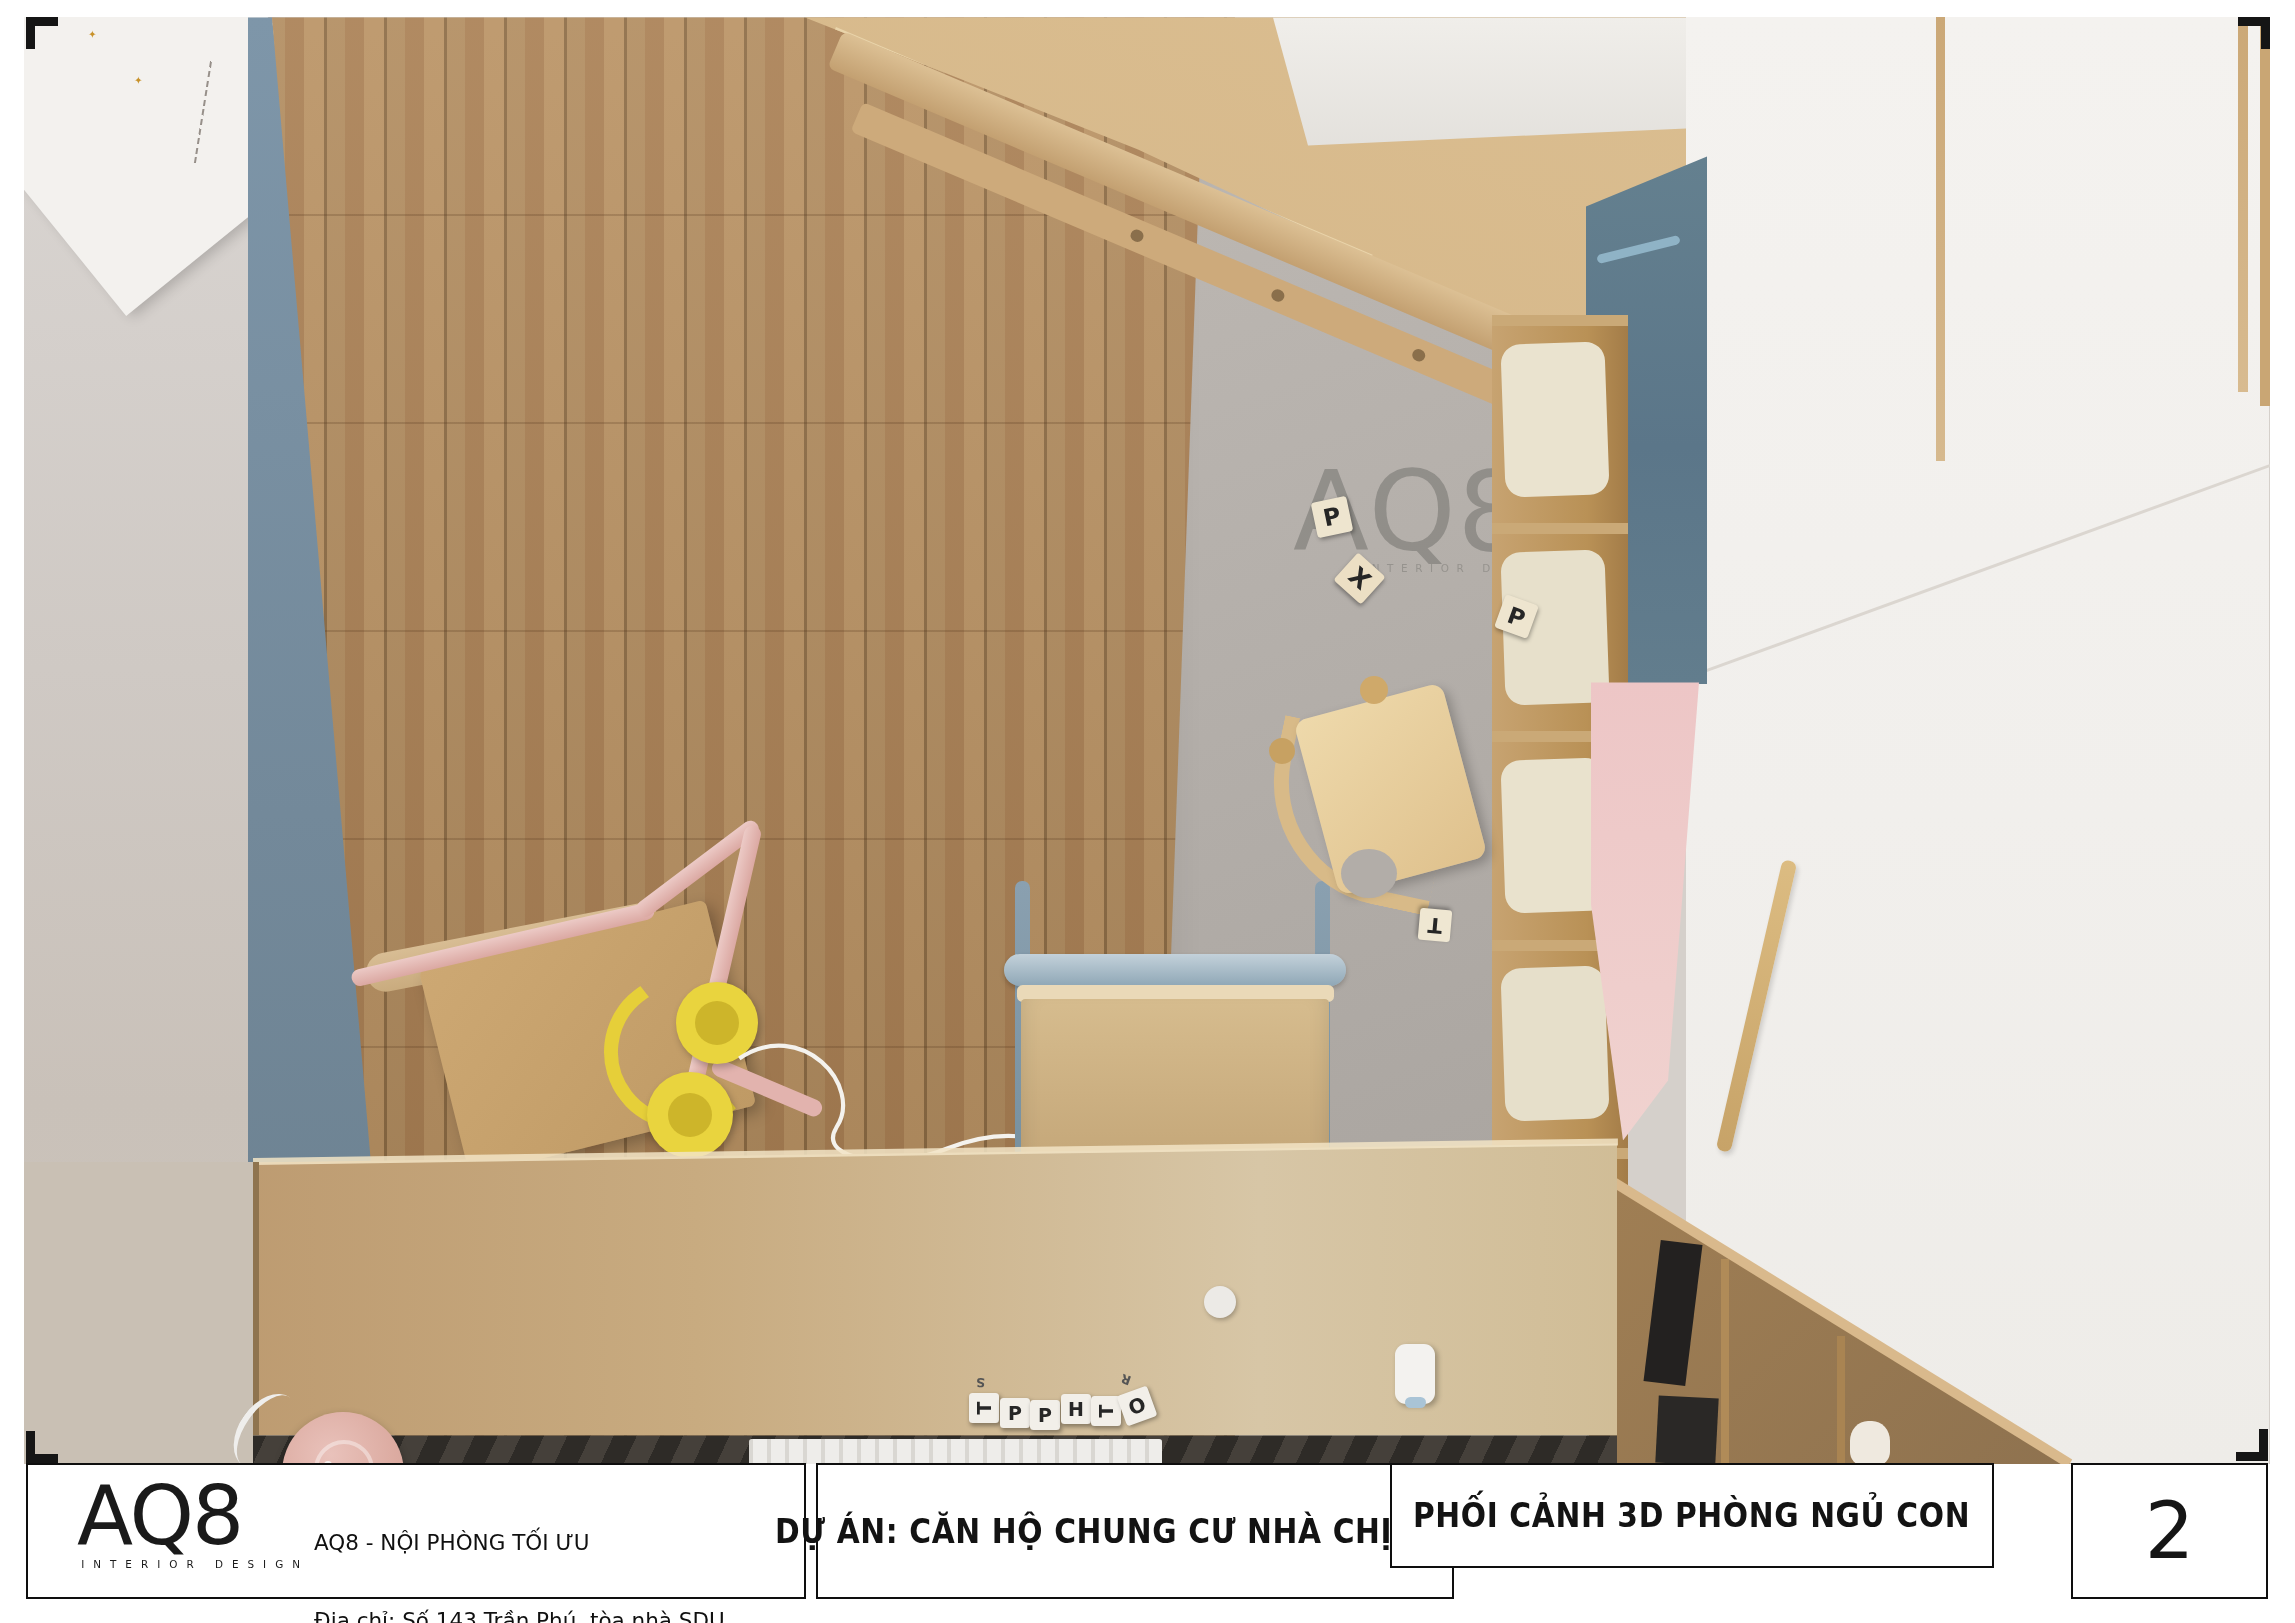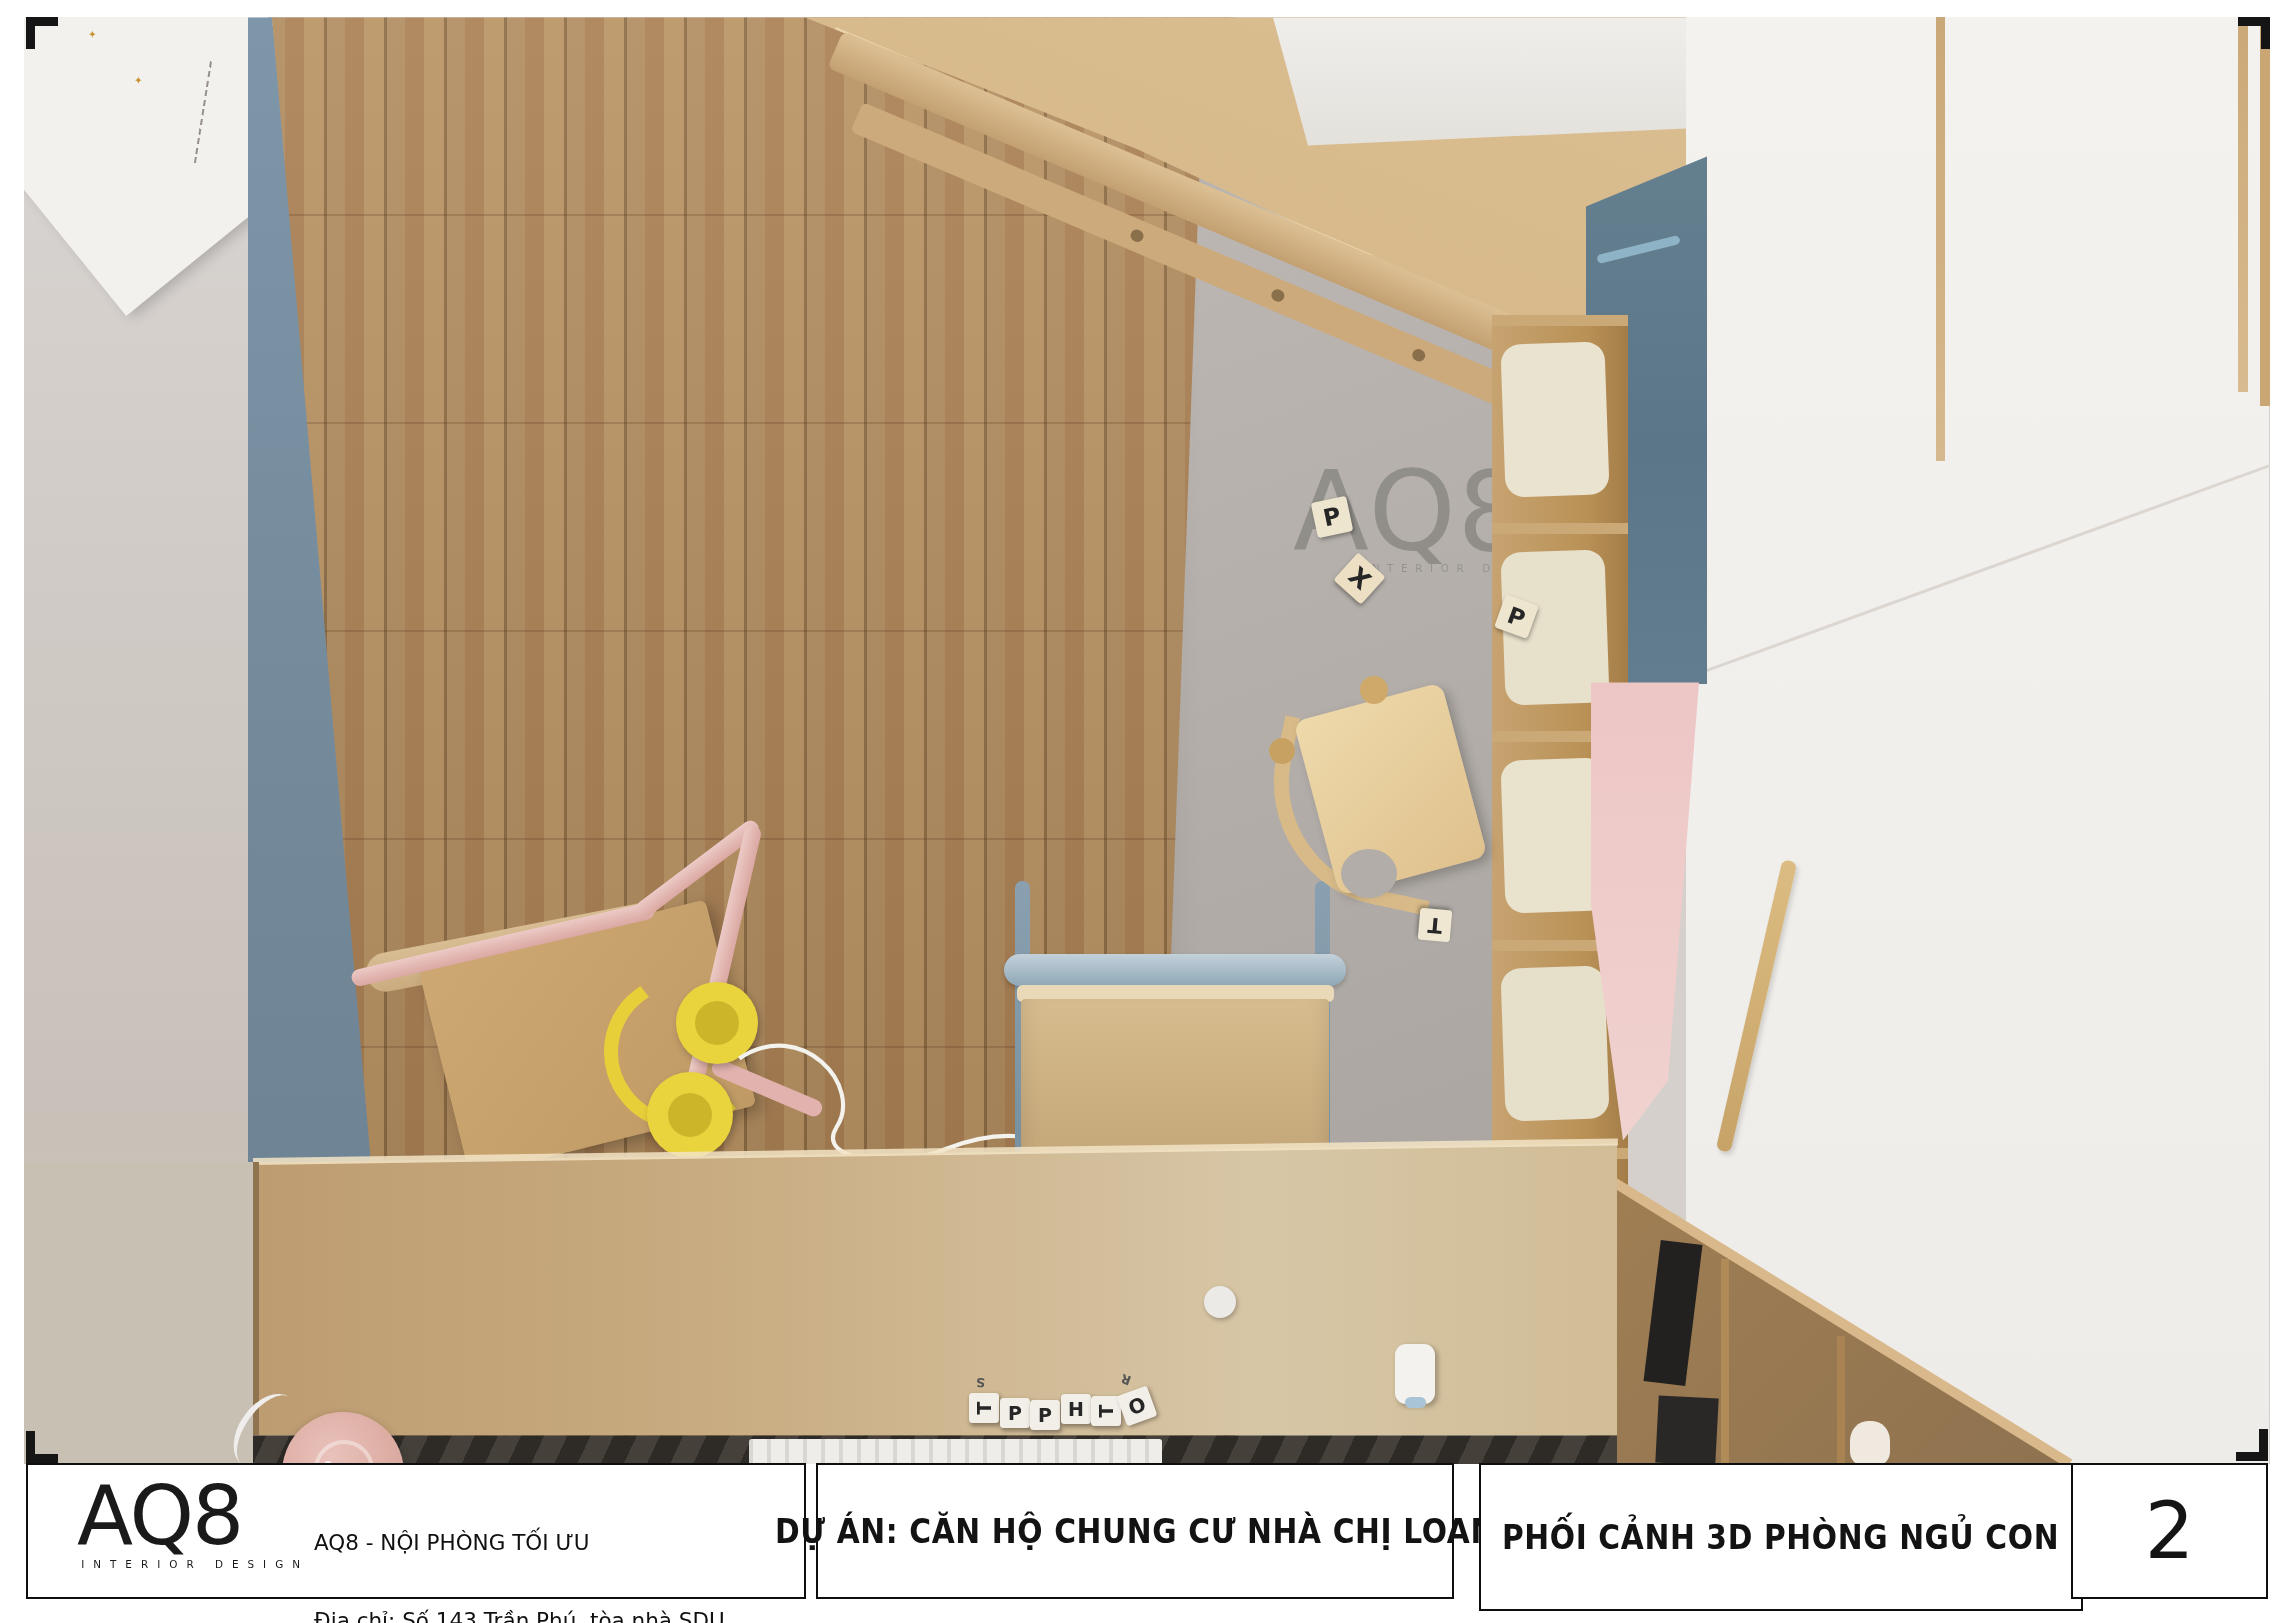--- a/index.html
+++ b/index.html
@@ -255,21 +255,21 @@
       
     </div>
   </div>
 
   <div class="tbox" style="left:816px;top:1463px;width:638px;height:136px;">
     <div class="tlabel">
         <span>DỰ ÁN: CĂN HỘ CHUNG CƯ NHÀ CHỊ LOAN</span>
       </div>
   </div>
 
-  <div class="tbox" style="left:1479px;top:1463px;width:604px;height:148px;">
+  <div class="tbox" style="left:1390px;top:1463px;width:604px;height:105px;">
     <div class="tlabel">
         <span>PHỐI CẢNH 3D PHÒNG NGỦ CON</span>
       </div>
   </div>
 
   <div class="tbox" style="left:2071px;top:1463px;width:197px;height:136px;">
     <div class="pagenum">2</div>
   </div>
 
 </div>

